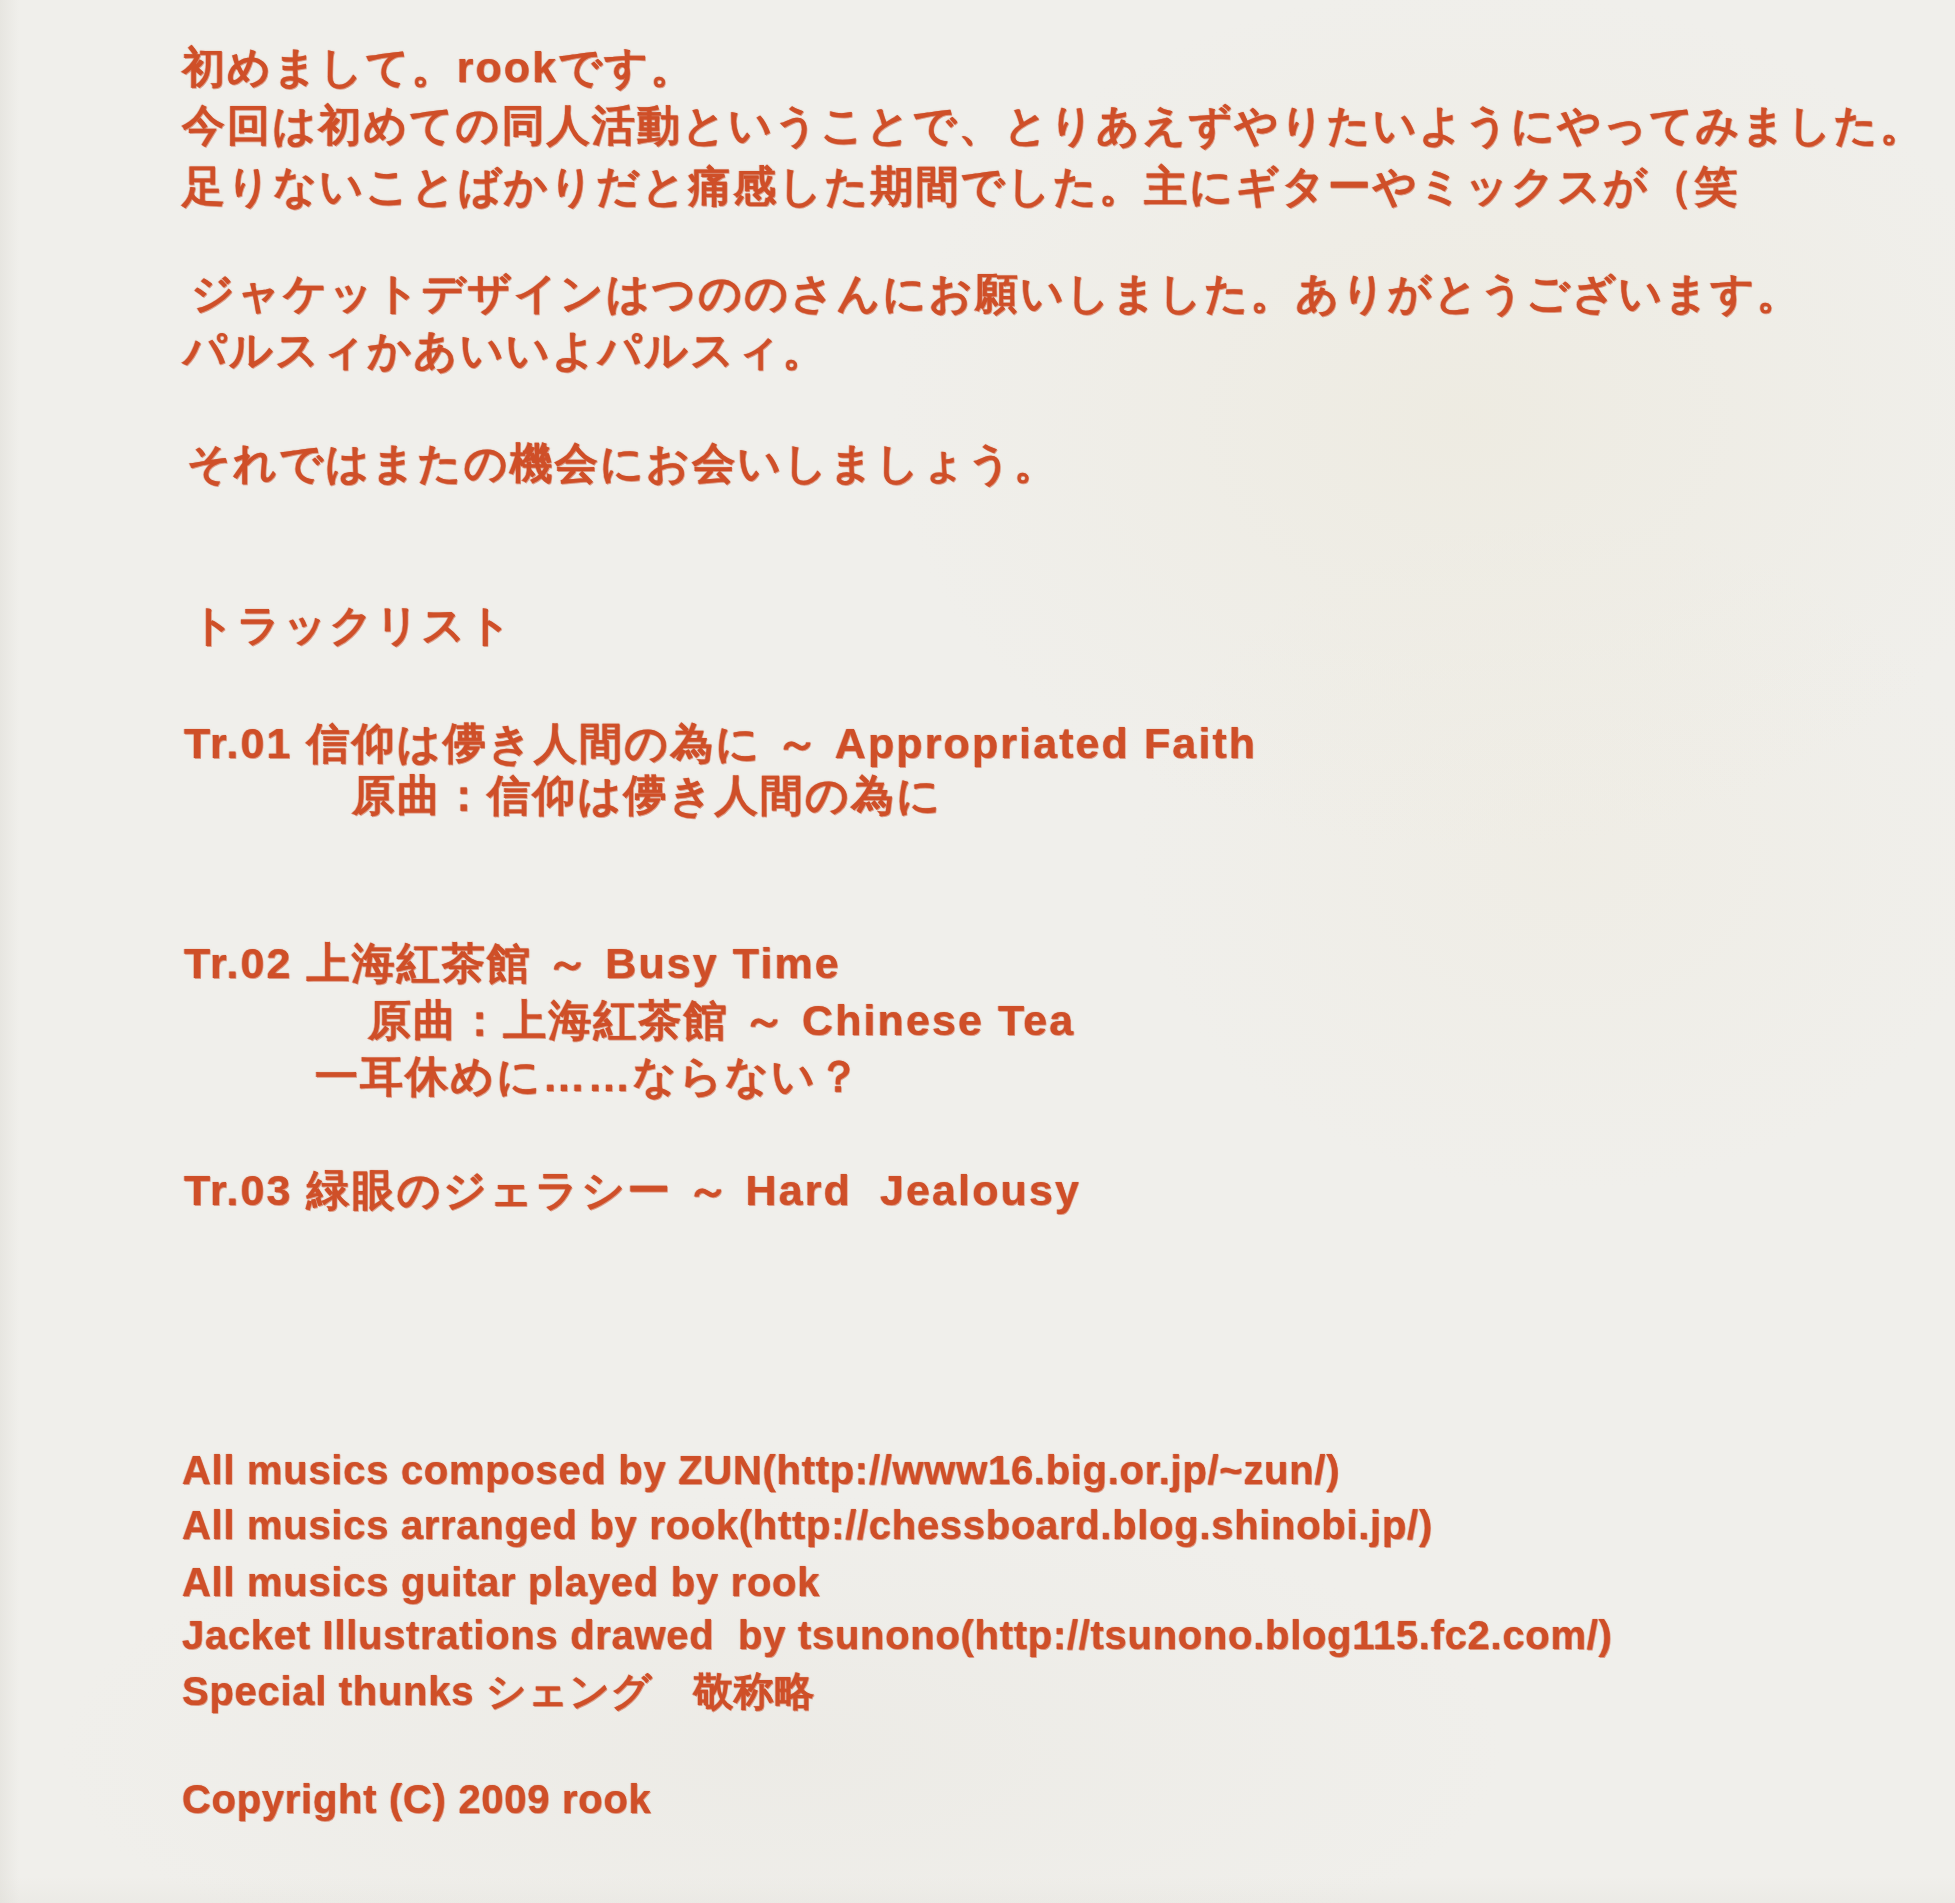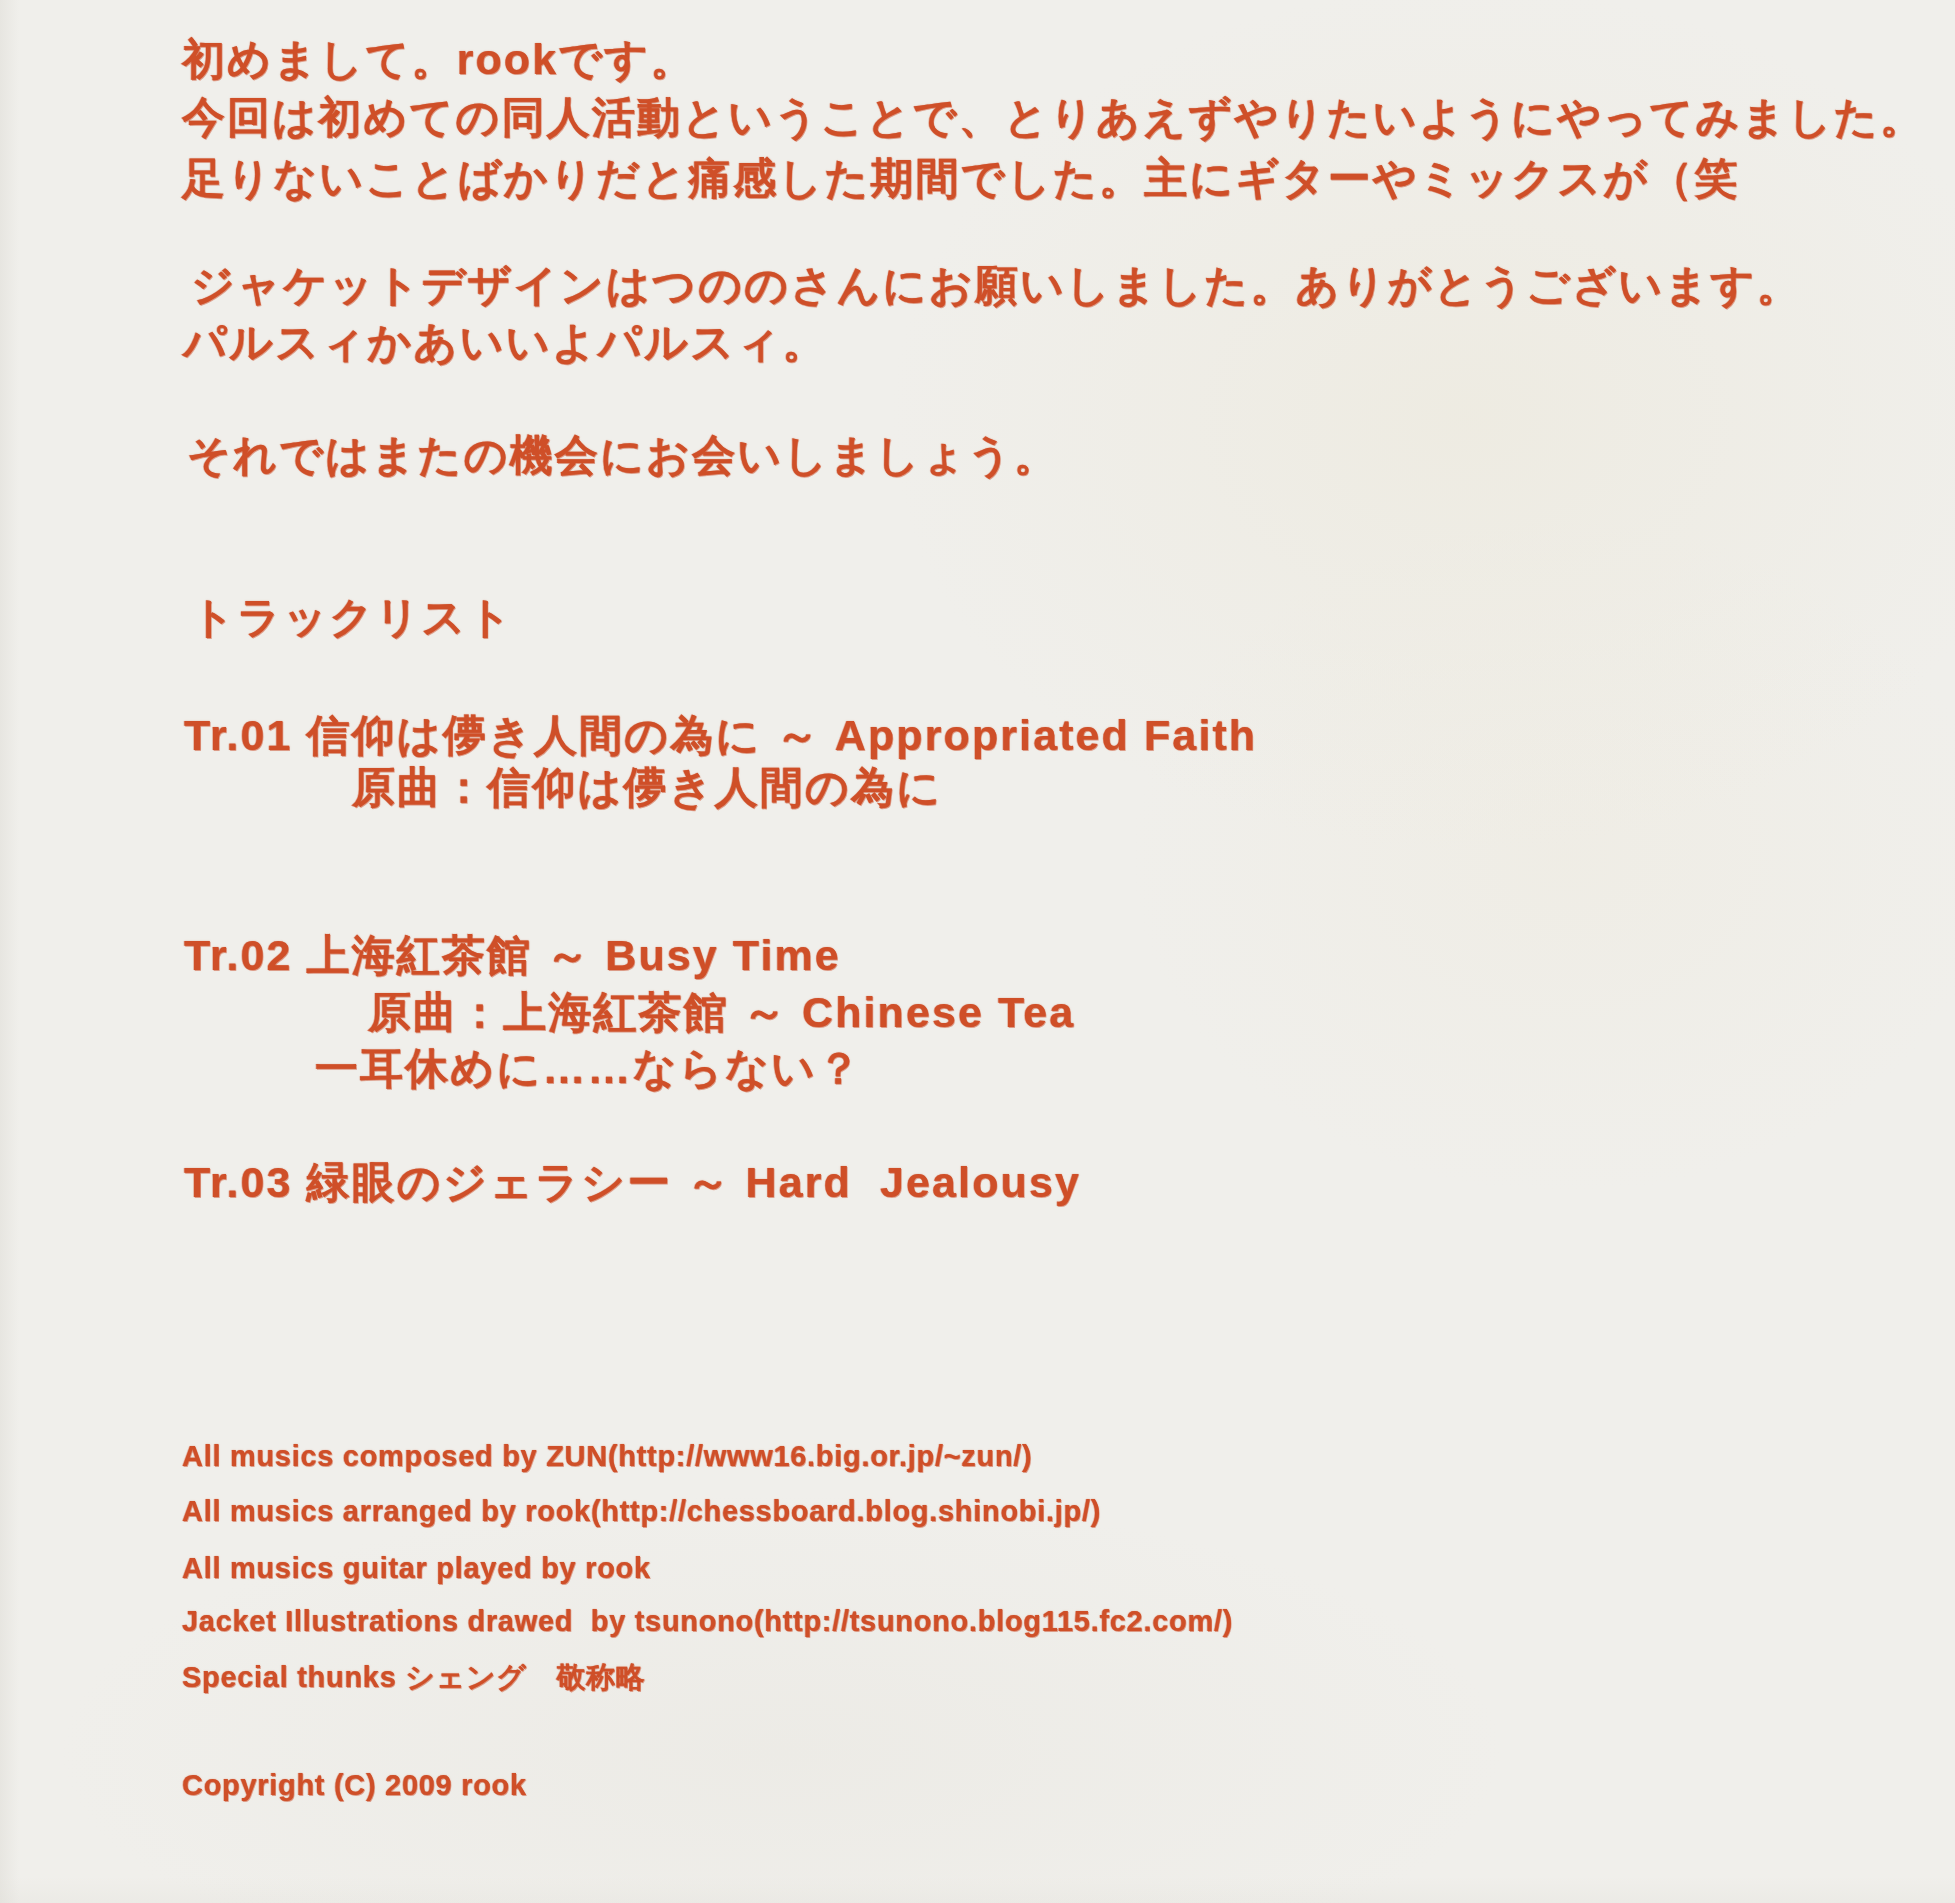--- a/index.html
+++ b/index.html
@@ -25,26 +25,27 @@
   }
   .line {
     position: absolute;
     white-space: pre;
     line-height: 1;
     text-shadow:
       0.7px 0.7px 0 rgba(202, 72, 36, 0.45),
       -0.7px 0 0 rgba(210, 85, 48, 0.35),
       0 0 1.4px rgba(205, 78, 40, 0.55);
     letter-spacing: 2.1px;
+    margin-top: 8px;
   }
   .jp {
     font-size: 43px;
   }
   .latin {
-    font-size: 29px;
+    font-size: 40px;
     letter-spacing: 0.7px;
   }
 </style>
 </head>
 <body>
 
 <div class="page">
 
   <div class="line jp" style="left:182px; top:38px">初めまして。rookです。</div>
   <div class="line jp" style="left:182px; top:96px">今回は初めての同人活動ということで、とりあえずやりたいようにやってみました。</div>

